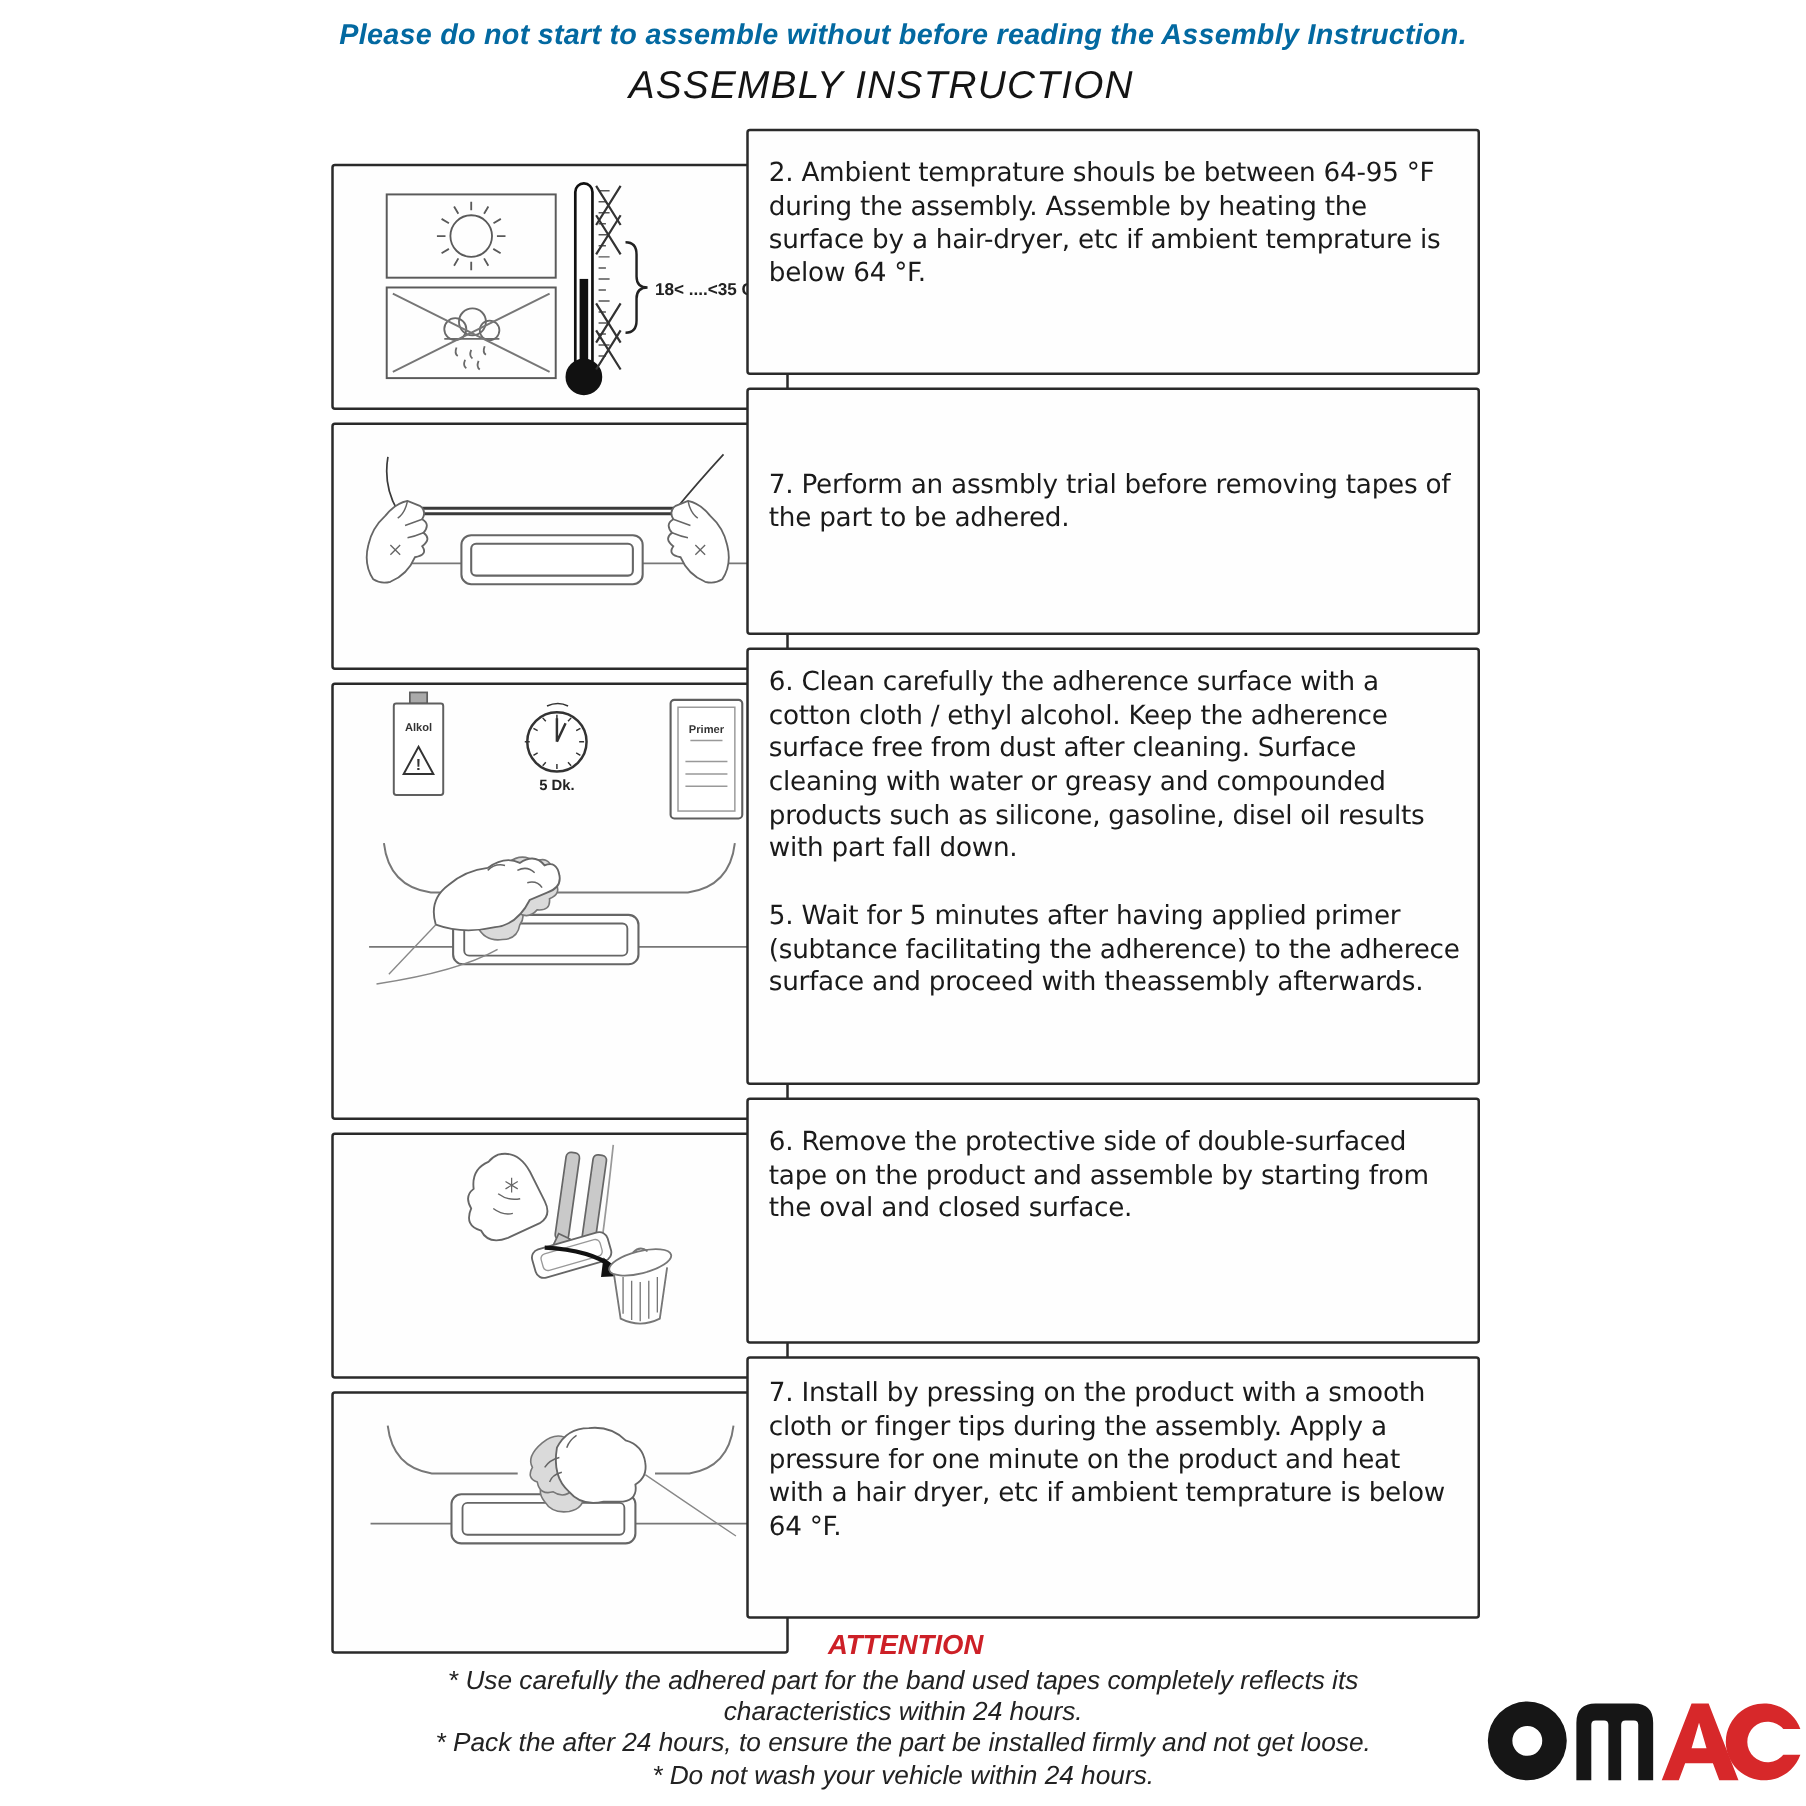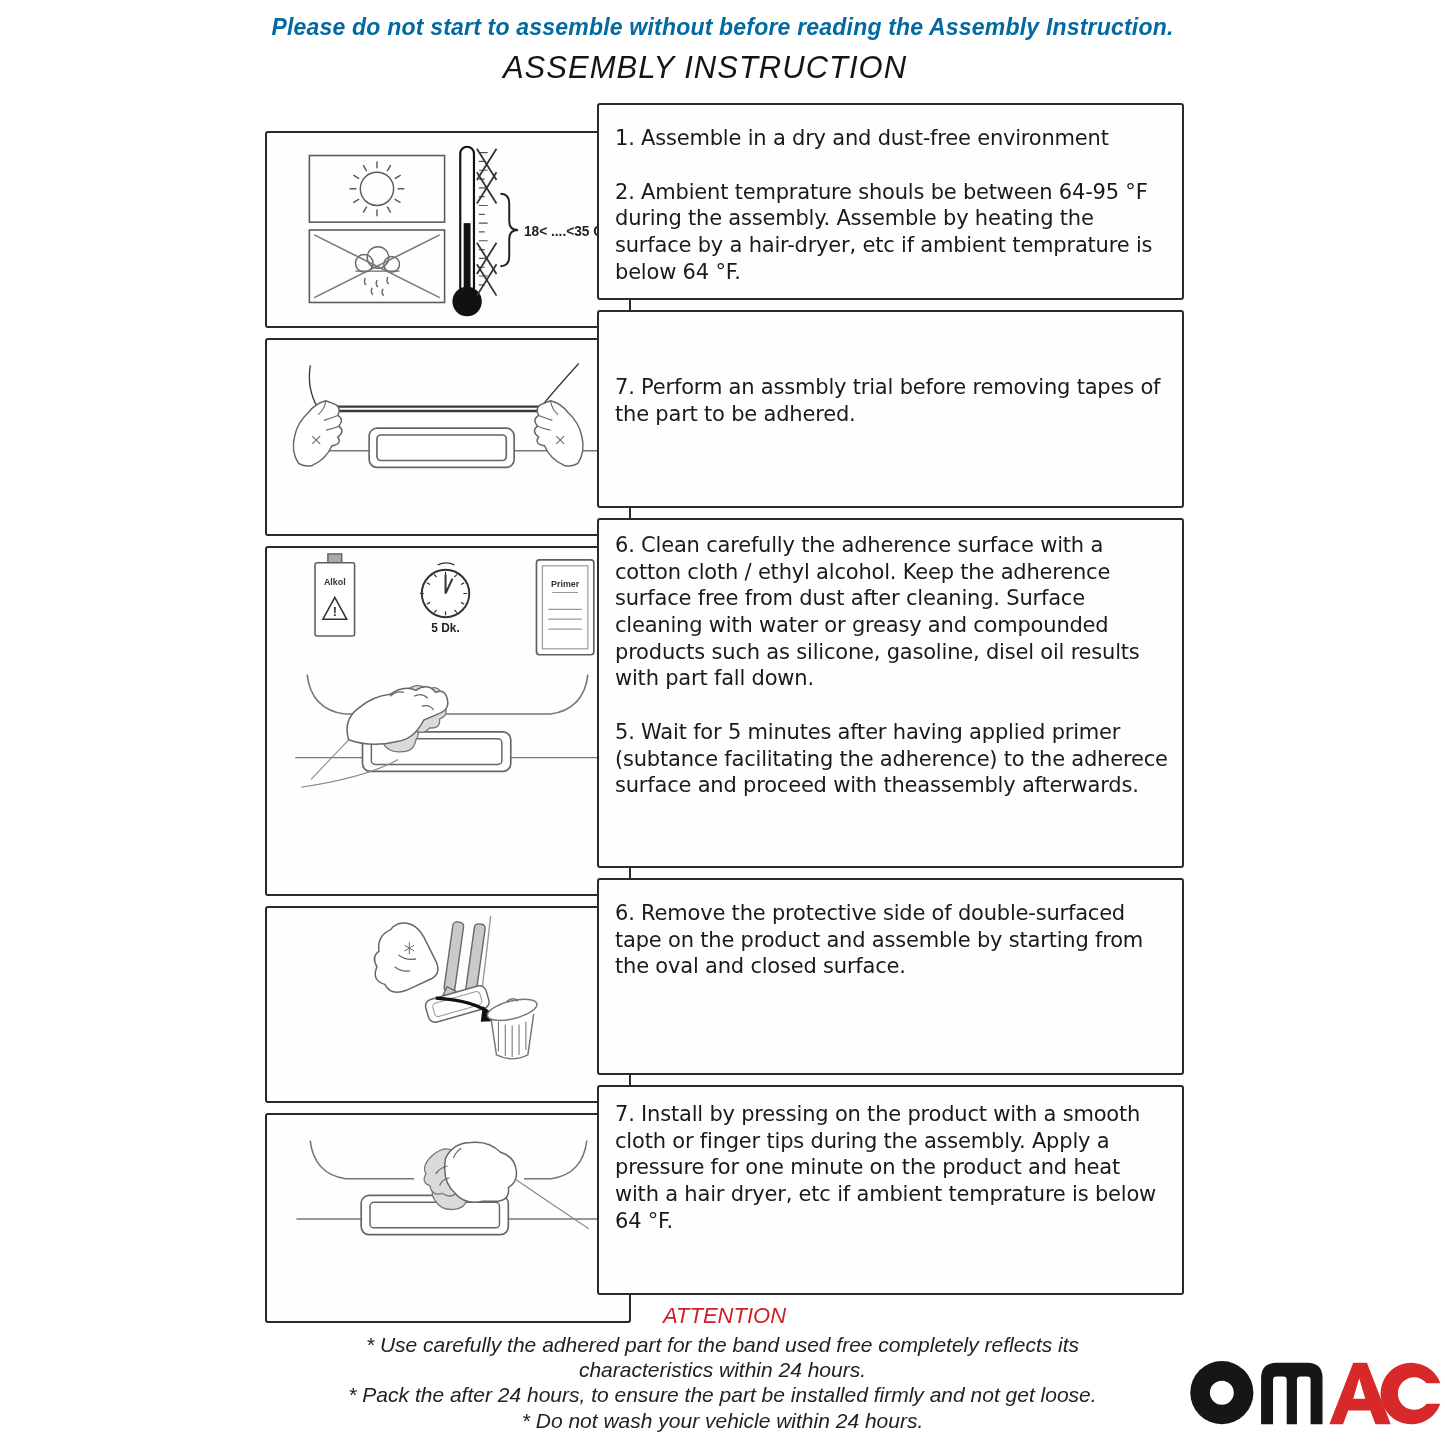--- a/index.html
+++ b/index.html
@@ -14,21 +14,21 @@
   .row{position:absolute;left:0;width:1445px;}
   .cell{position:absolute;top:0;height:100%;box-sizing:border-box;background:#fefefe;
         border:2px solid #2a2a2a;border-radius:3px;}
   .img-cell{left:265px;width:366px;margin-top:28px;}
   .img-cell svg{display:block;width:100%;height:100%;}
   .txt-cell{left:597px;width:587px;padding:20px 14px 0 16px;
         font-size:21px;line-height:1.27;color:#1a1a1a;letter-spacing:-0.2px;}
   .txt-cell p{margin:0 0 27px 0;}
   .attention{position:absolute;top:1303px;left:0;width:1445px;text-align:center;
         font-family:"Liberation Sans",sans-serif;font-style:italic;color:#222;}
-  .attention .att-title{font-size:22px;font-weight:normal;color:#cd2027;margin:0 0 3px 4px;}
+  .attention .att-title{font-size:22px;font-weight:bold;color:#cd2027;margin:0 0 3px 4px;}
   .attention .att-line{font-size:21px;line-height:1.2;font-weight:normal;}
   .logo{position:absolute;left:1186px;top:1337px;width:256px;height:96px;}
   .logo svg{display:block;width:100%;height:100%;}
   svg text{font-family:"Liberation Sans",sans-serif;}
 </style>
 </head>
 <body>
 
 <div class="notice">Please do not start to assemble without before reading the Assembly Instruction.</div>
 <div class="doc-title">ASSEMBLY INSTRUCTION</div>
@@ -66,21 +66,20 @@
           <path d="M192,40 L212,72 M212,40 L192,72"></path>
           <path d="M192,112 L212,144 M212,112 L192,144"></path>
           <path d="M192,134 L212,166 M212,134 L192,166"></path>
         </g>
         <path d="M216,62 Q225,62 225,72 V90 Q225,99 234,99 Q225,99 225,108 V126 Q225,136 216,136" fill="none" stroke="#222" stroke-width="2"></path>
         <text x="240" y="105" font-size="14" font-weight="bold" fill="#222">18&lt; ....&lt;35 C</text>
       </g>
     </svg>
   </div>
   <div class="cell txt-cell">
-    <p>1. Assemble in a dry and dust-free environment</p>
     <p>2. Ambient temprature shouls be between 64-95 °F during the assembly. Assemble by heating the surface by a hair-dryer, etc if ambient temprature is below 64 °F.</p>
   </div>
 </div>
 
 <div class="row" style="top:310px;height:198px">
   <div class="cell img-cell">
     <svg viewBox="0 0 325 198">
       <path d="M8,113 H317" stroke="#777" stroke-width="1.5"></path>
       <g fill="#fff" stroke="#666" stroke-width="1.7">
         <rect x="82" y="90" width="148" height="40" rx="8"></rect>
@@ -202,21 +201,21 @@
       </g>
     </svg>
   </div>
   <div class="cell txt-cell" style="padding-top:14px">
     <p>7. Install by pressing on the product with a smooth cloth or finger tips during the assembly. Apply a pressure for one minute on the product and heat with a hair dryer, etc if ambient temprature is below 64 °F.</p>
   </div>
 </div>
 
 <div class="attention">
   <div class="att-title">ATTENTION</div>
-  <div class="att-line">* Use carefully the adhered part for the band used free completely reflects its</div>
+  <div class="att-line">* Use carefully the adhered part for the band used tapes completely reflects its</div>
   <div class="att-line">characteristics within 24 hours.</div>
   <div class="att-line">* Pack the after 24 hours, to ensure the part be installed firmly and not get loose.</div>
   <div class="att-line">* Do not wash your vehicle within 24 hours.</div>
 </div>
 
 <div class="logo" role="img" aria-label="OMAC">
   <svg viewBox="0 0 300 100">
     <g fill="#161616">
       <path d="M42,22 A37,37 0 1 0 42,96 A37,37 0 1 0 42,22 Z M42,45 A14,14 0 1 1 42,73 A14,14 0 1 1 42,45 Z" fill-rule="evenodd"></path>
       <path d="M88,96 V42 Q88,24 106,24 H142 Q160,24 160,42 V96 H146 V44 Q146,40 142,40 H134 Q130,40 130,44 V96 H118 V44 Q118,40 114,40 H106 Q102,40 102,44 V96 Z"></path>

